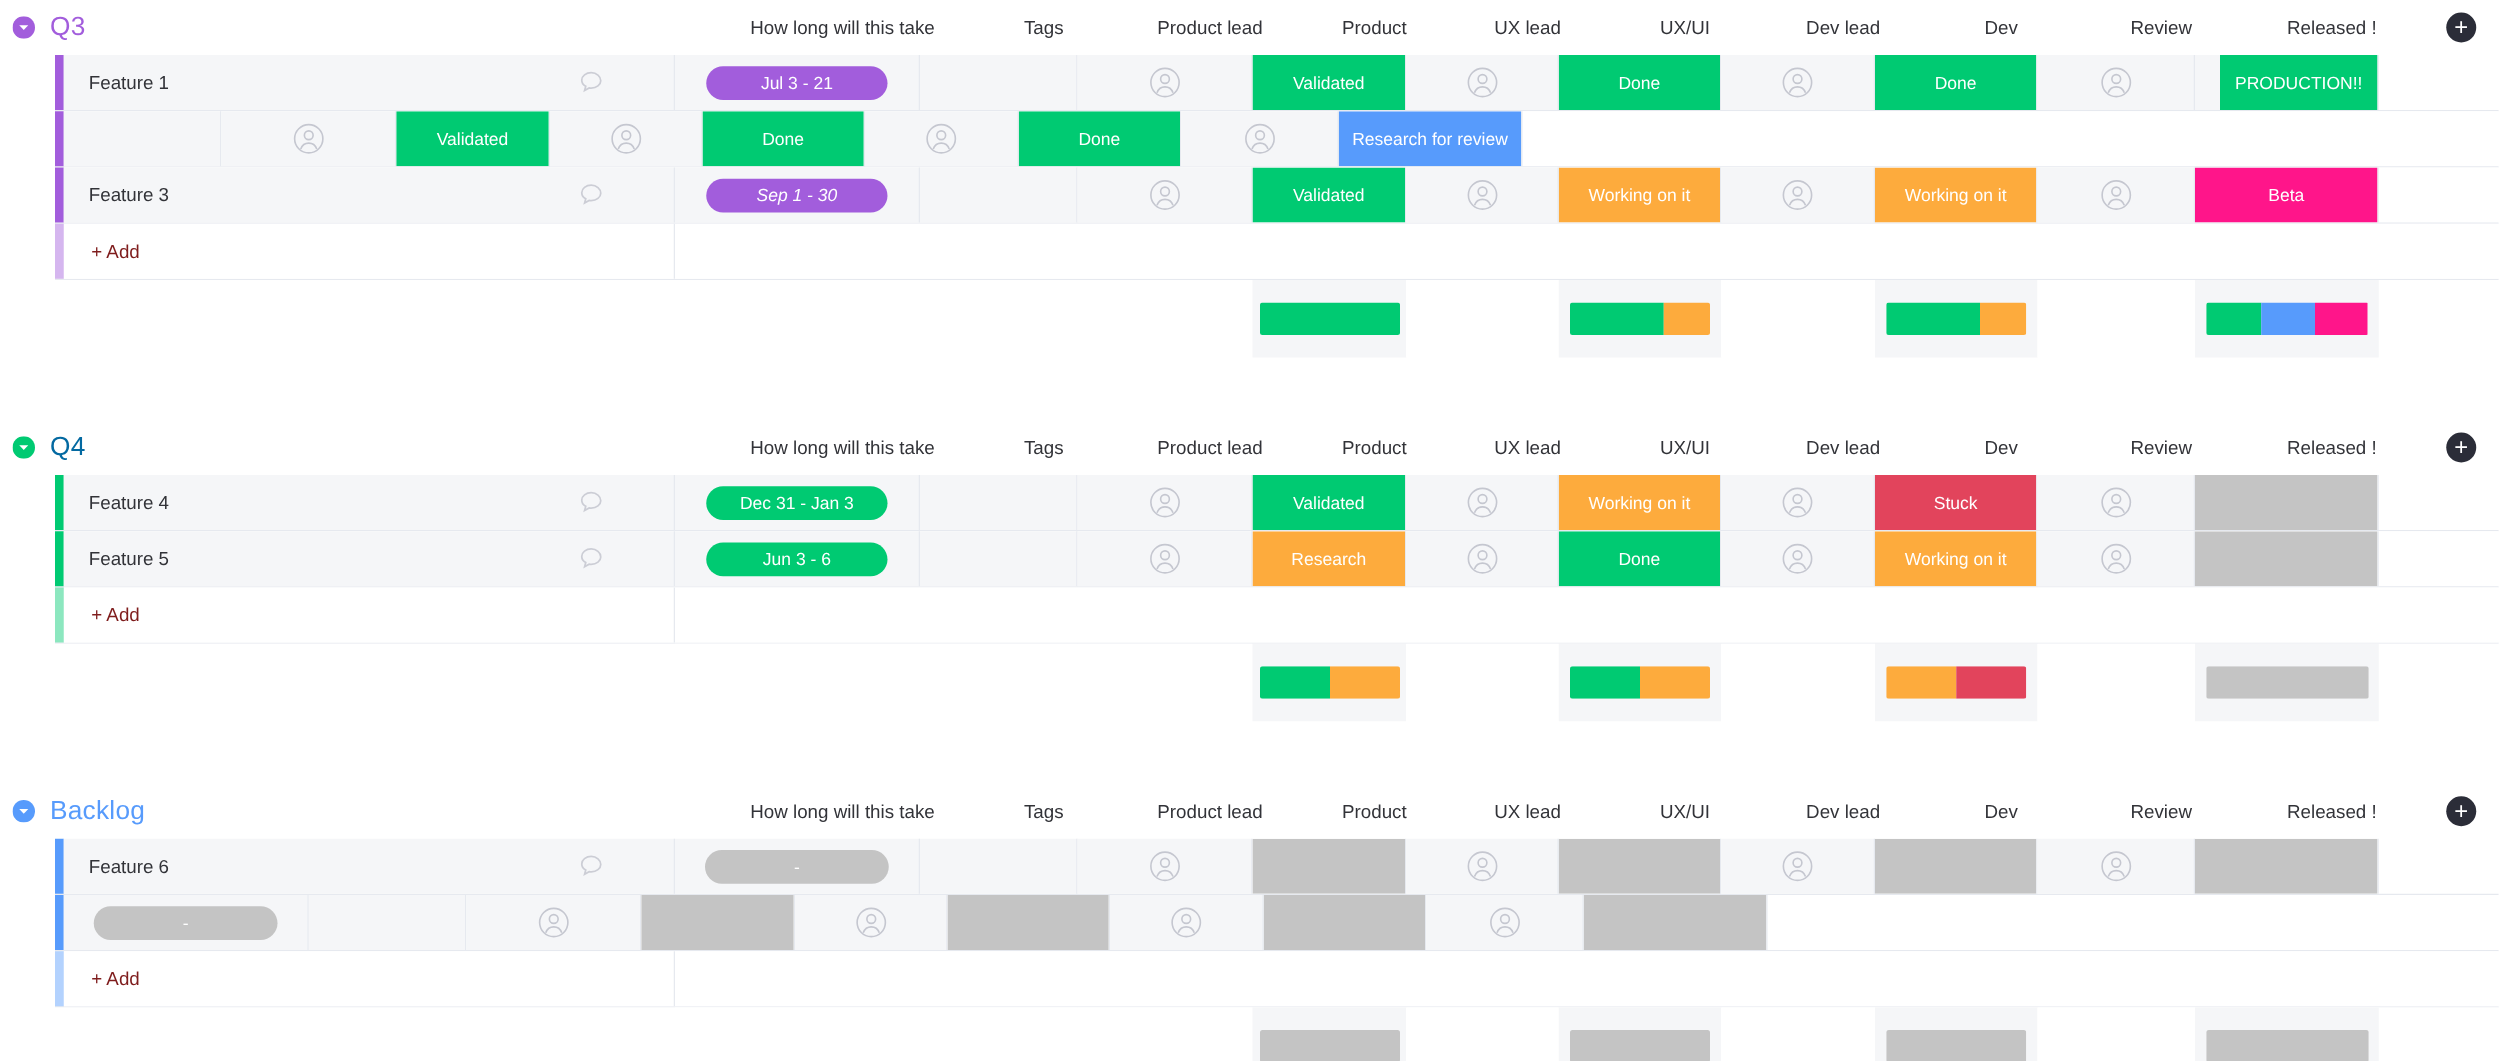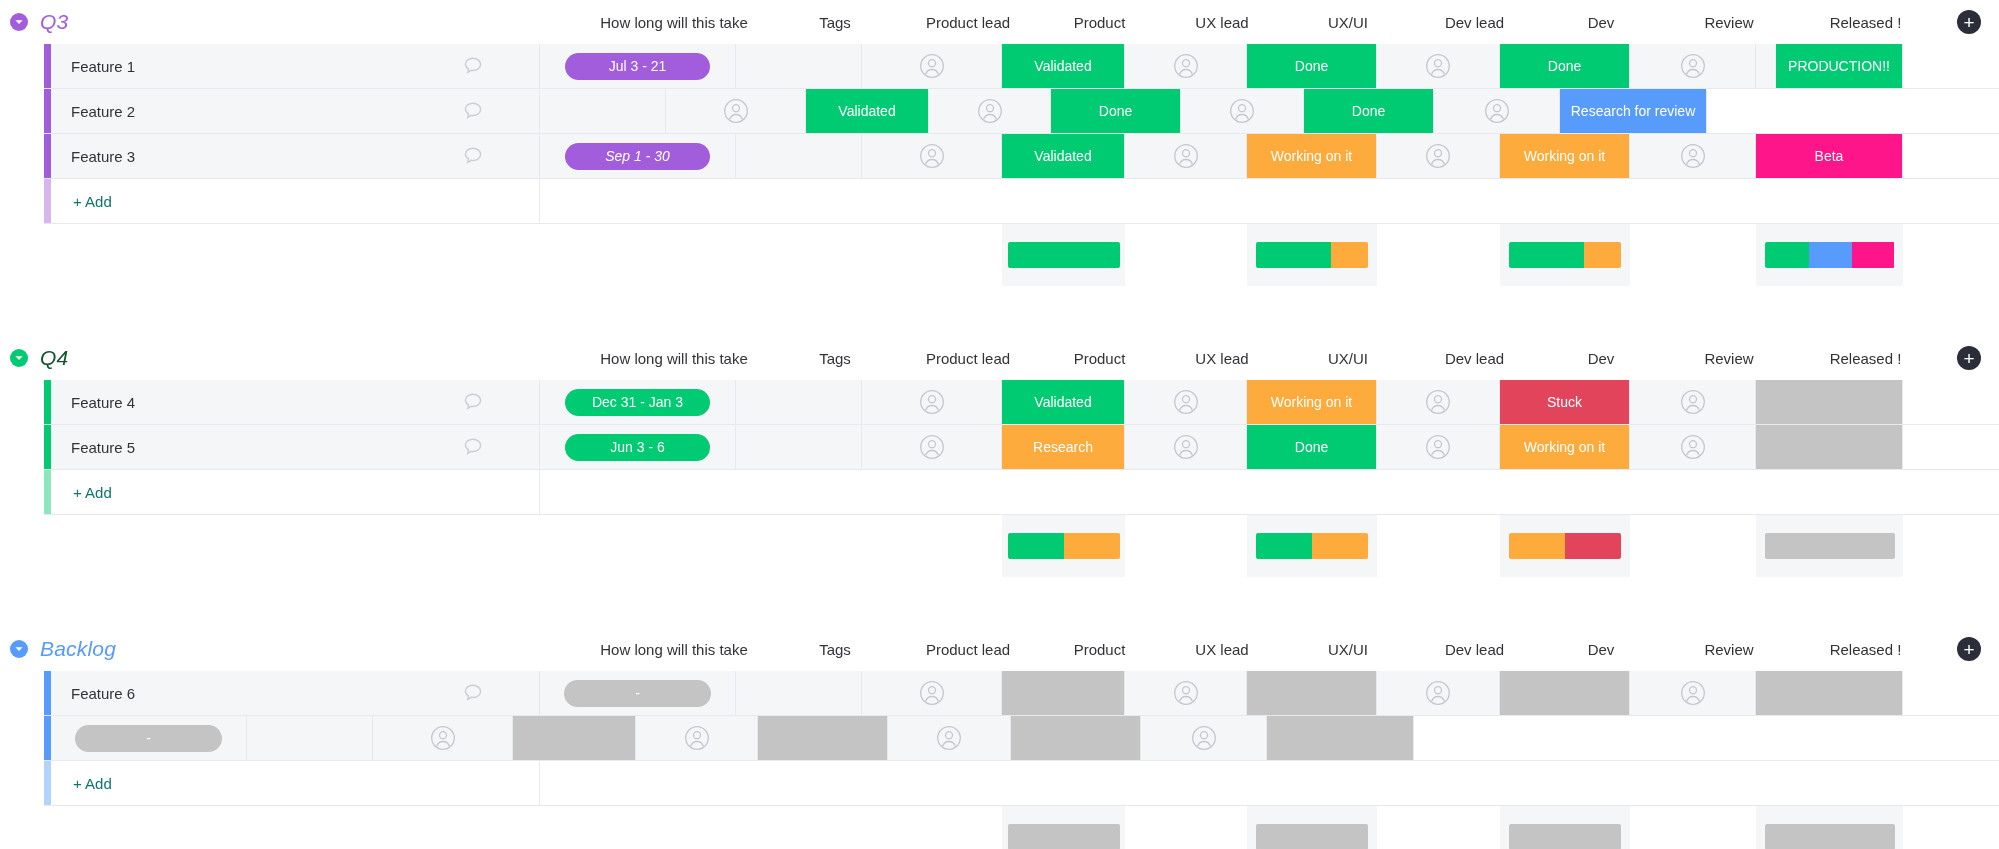--- a/index.html
+++ b/index.html
@@ -27,21 +27,20 @@
     align-items: center; justify-content: center;
     flex: 0 0 auto;
     margin-right: 12px;
   }
   .collapse-icon svg { display: block; }
   .group-title {
     font-size: 21px;
     font-weight: 400;
     letter-spacing: .2px;
     white-space: nowrap;
-    font-style: italic;
   }
   .header-cols {
     display: flex;
     align-items: center;
     margin-left: auto;
     height: 44px;
   }
   .col-head {
     font-size: 15px;
     color: #323338;
@@ -124,21 +123,21 @@
     display: flex; align-items: stretch;
     height: 45px;
     border-bottom: 1px solid #e6e9ef;
   }
   .add-row .row-color { opacity: .45; }
   .add-row .add-cell {
     width: 489px; flex: 0 0 489px;
     background: #fff;
     display: flex; align-items: center;
     padding-left: 22px;
-    font-size: 15px; color: #0f766e;
+    font-size: 15px; color: #7f1d1d;
     border-right: 1px solid #e6e9ef;
   }
   .add-row .add-fill {
     flex: 1 1 auto;
     background: #fff;
   }
 
   
   .summary {
     display: flex;
@@ -251,26 +250,20 @@
                 <path d="M6.6 21.2c1.1-3 3.5-4.7 6.4-4.7s5.3 1.7 6.4 4.7"></path>
               </svg>
             </span>
           </div>
           <div class="cell" style="width: 147px; flex: 0 0 147px; padding-left: 20px;">
             <div class="status" style="background: rgb(0, 202, 114);">PRODUCTION!!</div>
           </div>
         </div>
         <div class="row">
           <div class="row-color" style="background: rgb(162, 93, 220);"></div>
-          <div class="cell-name">
-            <span class="txt">Feature 2</span>
-            <span class="chat-icon"><svg width="24" height="24" viewBox="0 0 24 24" fill="none" stroke="#c5c7d0" stroke-width="1.4">
-                <path d="M12 4.2c-4.2 0-7.6 2.6-7.6 5.9 0 2 1.3 3.8 3.2 4.9l-.9 3.4 3.6-2.1c.55.1 1.12.15 1.7.15 4.2 0 7.6-2.6 7.6-5.9S16.2 4.2 12 4.2z"></path>
-              </svg></span>
-          </div>
           <div class="cell" style="width: 126px; flex: 0 0 126px;"></div>
           <div class="cell" style="width: 140px; flex: 0 0 140px;">
             <span class="person">
               <svg width="26" height="26" viewBox="0 0 26 26" fill="none" stroke="#c5c7d0" stroke-width="1.3">
                 <circle cx="13" cy="13" r="11.3"></circle>
                 <circle cx="13" cy="10.2" r="3.5"></circle>
                 <path d="M6.6 21.2c1.1-3 3.5-4.7 6.4-4.7s5.3 1.7 6.4 4.7"></path>
               </svg>
             </span>
           </div>
@@ -417,21 +410,21 @@
     </div>
     <div class="group-gap"></div>
     <div class="group">
       <div class="group-header">
         <span class="collapse-icon" style="color: rgb(0, 202, 114);">
           <svg width="18" height="18" viewBox="0 0 18 18">
             <circle cx="9" cy="9" r="9" fill="currentColor"></circle>
             <path d="M5.4 7.2 L9 11 L12.6 7.2 Z" fill="#fff"></path>
           </svg>
         </span>
-        <span class="group-title" style="color: #14532d;">Q4</span>
+        <span class="group-title" style="color: #0369a1;">Q4</span>
         <div class="header-cols">
           <div class="col-head" style="width: 196px;">How long will this take</div>
           <div class="col-head" style="width: 126px;">Tags</div>
           <div class="col-head" style="width: 140px;">Product lead</div>
           <div class="col-head" style="width: 123px;">Product</div>
           <div class="col-head" style="width: 122px;">UX lead</div>
           <div class="col-head" style="width: 130px;">UX/UI</div>
           <div class="col-head" style="width: 123px;">Dev lead</div>
           <div class="col-head" style="width: 130px;">Dev</div>
           <div class="col-head" style="width: 126px;">Review</div>

